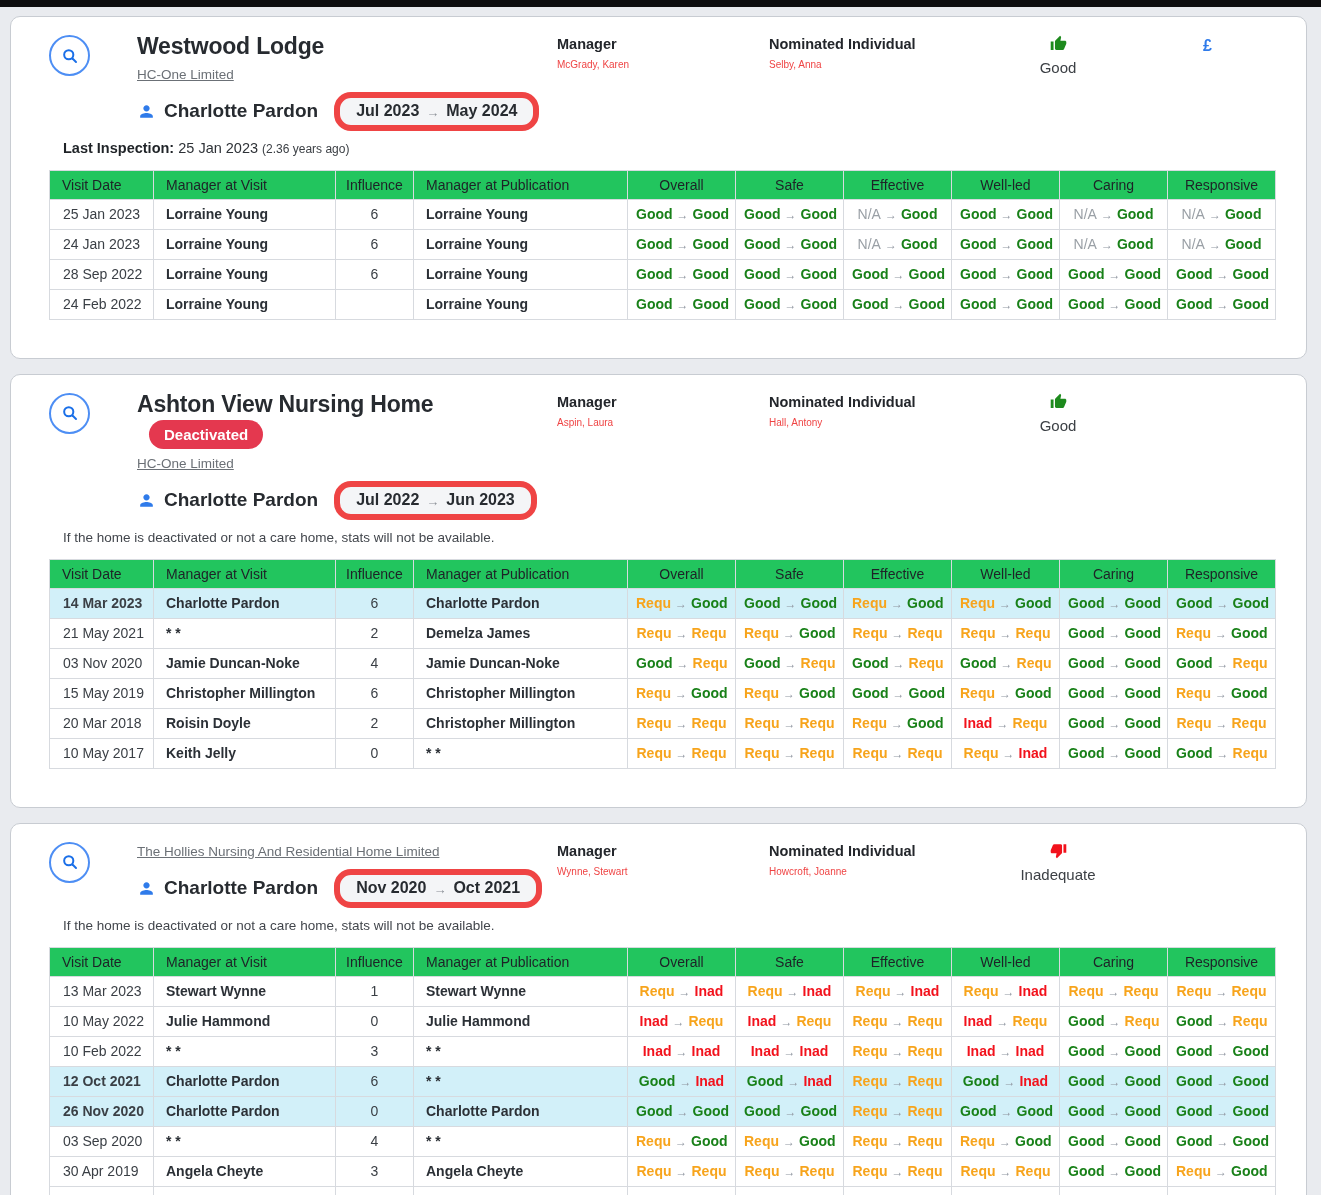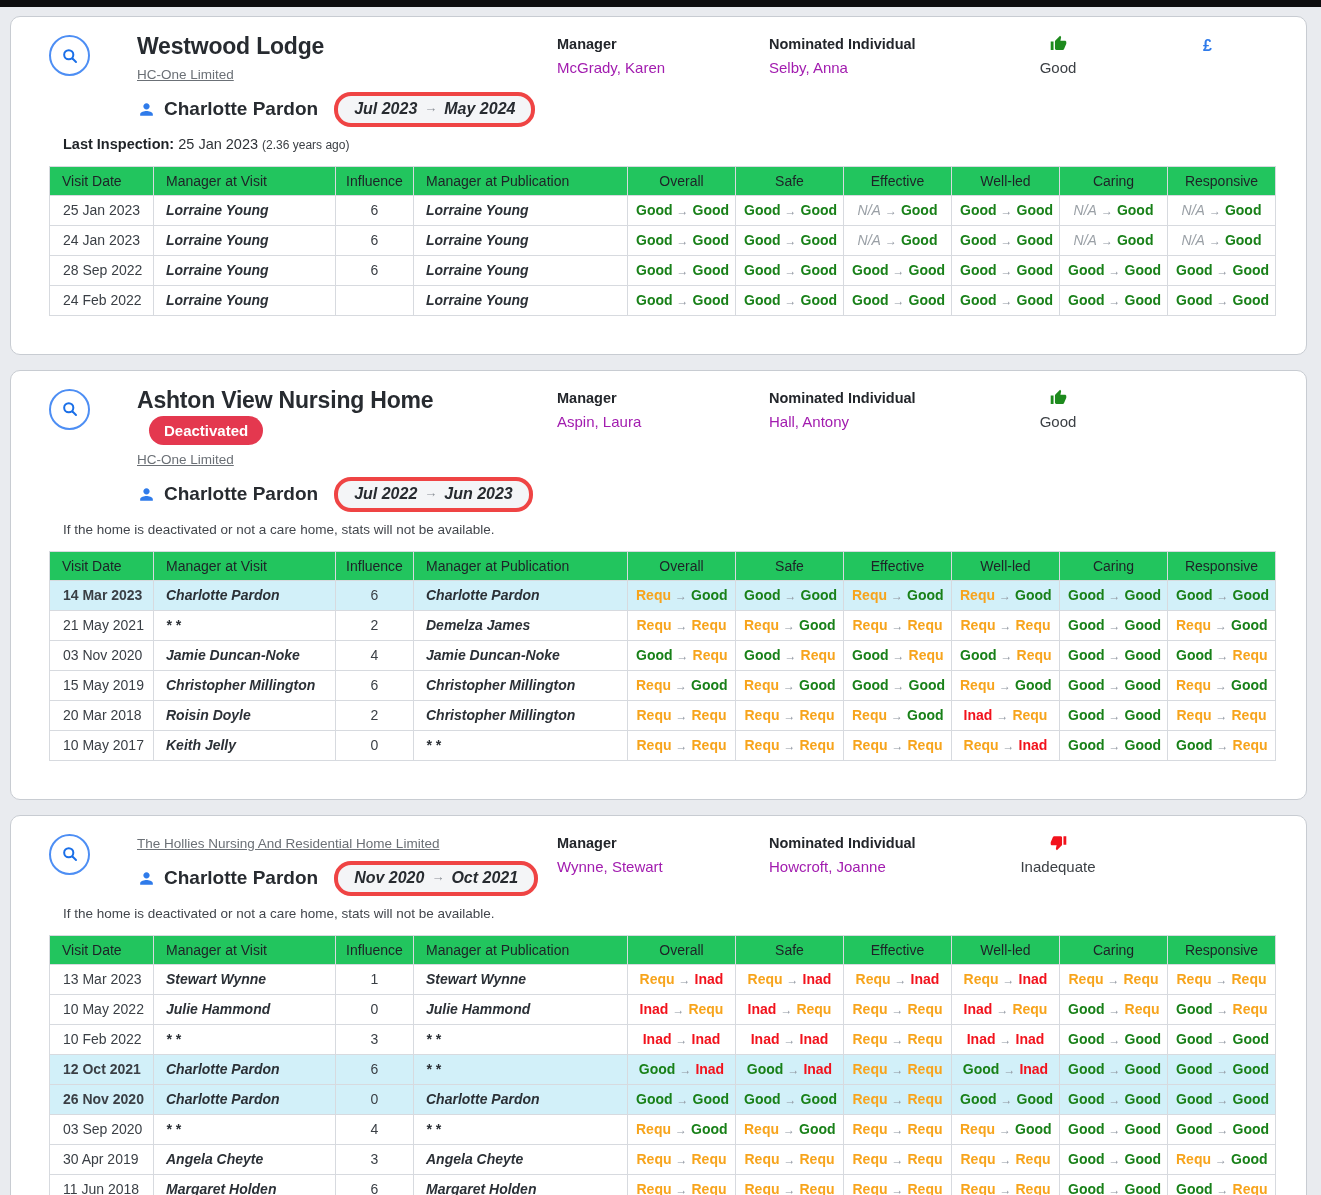--- a/index.html
+++ b/index.html
@@ -29,27 +29,27 @@
   .deact-badge{
     display:inline-block; background:var(--badge_red,#e4384f); color:#fff;
     font-size:15px; font-weight:700; padding:5px 15px; border-radius:16px;
     margin-left:12px; vertical-align:3px; letter-spacing:0;
   }
   .provider{ font-size:13.5px; color:#6b7076; margin-top:5px;text-decoration:underline; }
   .person-line{ display:flex; align-items:center; margin-top:10px; }
   .person-icon svg{ fill:var(--accent_blue,#2f7bea); display:block; }
   .person-name{ font-size:19px; font-weight:700; color:#272b30; margin-left:8px; }
   .tenure-pill{
-    margin-left:16px; background:#f4f5f7; border:4px solid #ef4444;
+    margin-left:16px; background:#f4f5f7; border:6px solid #ef4444;
     border-radius:17px; padding:4px 16px 5px; font-size:16px; font-weight:700;
-    color:#272b30; display:inline-flex; align-items:flex-start;font-style:italic;
+    color:#272b30; display:inline-flex; align-items:flex-end;
   }
   .pill-arrow{ color:#8b9097; font-weight:400; font-size:13px; margin:0 7px; }
   .meta-label{ font-size:14.5px; font-weight:700; color:#23262b; padding-top:4px; }
-  .meta-value{ font-size:15px; color:#a21caf; margin-top:7px; }
+  .meta-value{ font-size:10px; color:#ef4444; margin-top:7px; }
   .rating-col{ text-align:center; padding-top:3px; }
   .rating-text{ font-size:15px; color:#3c4045; margin-top:3px; }
   .thumb{ display:inline-block; }
   .thumb svg{ width:17px; height:17px; display:block; margin:0 auto; }
   .thumb.up svg{ fill:var(--thumb_up,#1d8a1d); }
   .thumb.down svg{ fill:var(--inad,#f2121c); transform:rotate(180deg); }
   .pound-col{ text-align:right; padding-right:62px; padding-top:5px; }
   .pound{ color:var(--accent_blue,#2f7bea); font-weight:700; font-size:16px; cursor:pointer; }
   .sub-line{ font-size:14.5px; color:#2e3237; margin-top:9px; margin-left:14px; }
   .sub-line b{ color:#1f2327; }
@@ -58,28 +58,28 @@
 
   table.visits{ width:100%; border-collapse:collapse; table-layout:fixed; margin-top:14px; }
   .visits th, .visits td{
     border:1px solid #d7dadf; padding:6px 8px; font-size:14px; line-height:16px;
     overflow:hidden; white-space:nowrap;
   }
   .visits th{ background:#22c55e; font-weight:400; color:#1e2227; text-align:center; }
   .visits th.left{ text-align:left; padding-left:12px; }
   .visits td{ color:#3a3f45; text-align:center; background-clip:padding-box; }
   .visits td.date{ text-align:left; padding-left:13px; }
-  .visits td.name{ text-align:left; font-weight:700; color:#2b3036; padding-left:12px;font-style:italic; }
+  .visits td.name{ text-align:left; font-weight:700; color:#2b3036; padding-left:12px; }
   tr.hl td{ background:var(--row_highlight,#d2f0f9); }
   tr.hl td.date{ font-weight:700; }
   .r{ font-weight:700; }
   .r.good{ color:var(--good,#188018); }
   .r.requ{ color:var(--requ,#f7a41c); }
   .r.inad{ color:var(--inad,#f2121c); }
-  .r.na{ color:var(--na,#9aa0a6); font-style:italic; font-weight:400; }
+  .r.na{ color:var(--na,#9aa0a6); font-weight:400; }
   .arr{ color:#9096a0; font-size:12px; padding:0 4px; font-weight:400; }
 </style>
 </head>
 <body>
 
 <div class="topbar"></div>
 <div class="page">
   <section class="card">
     <div class="card-head">
       <div>

